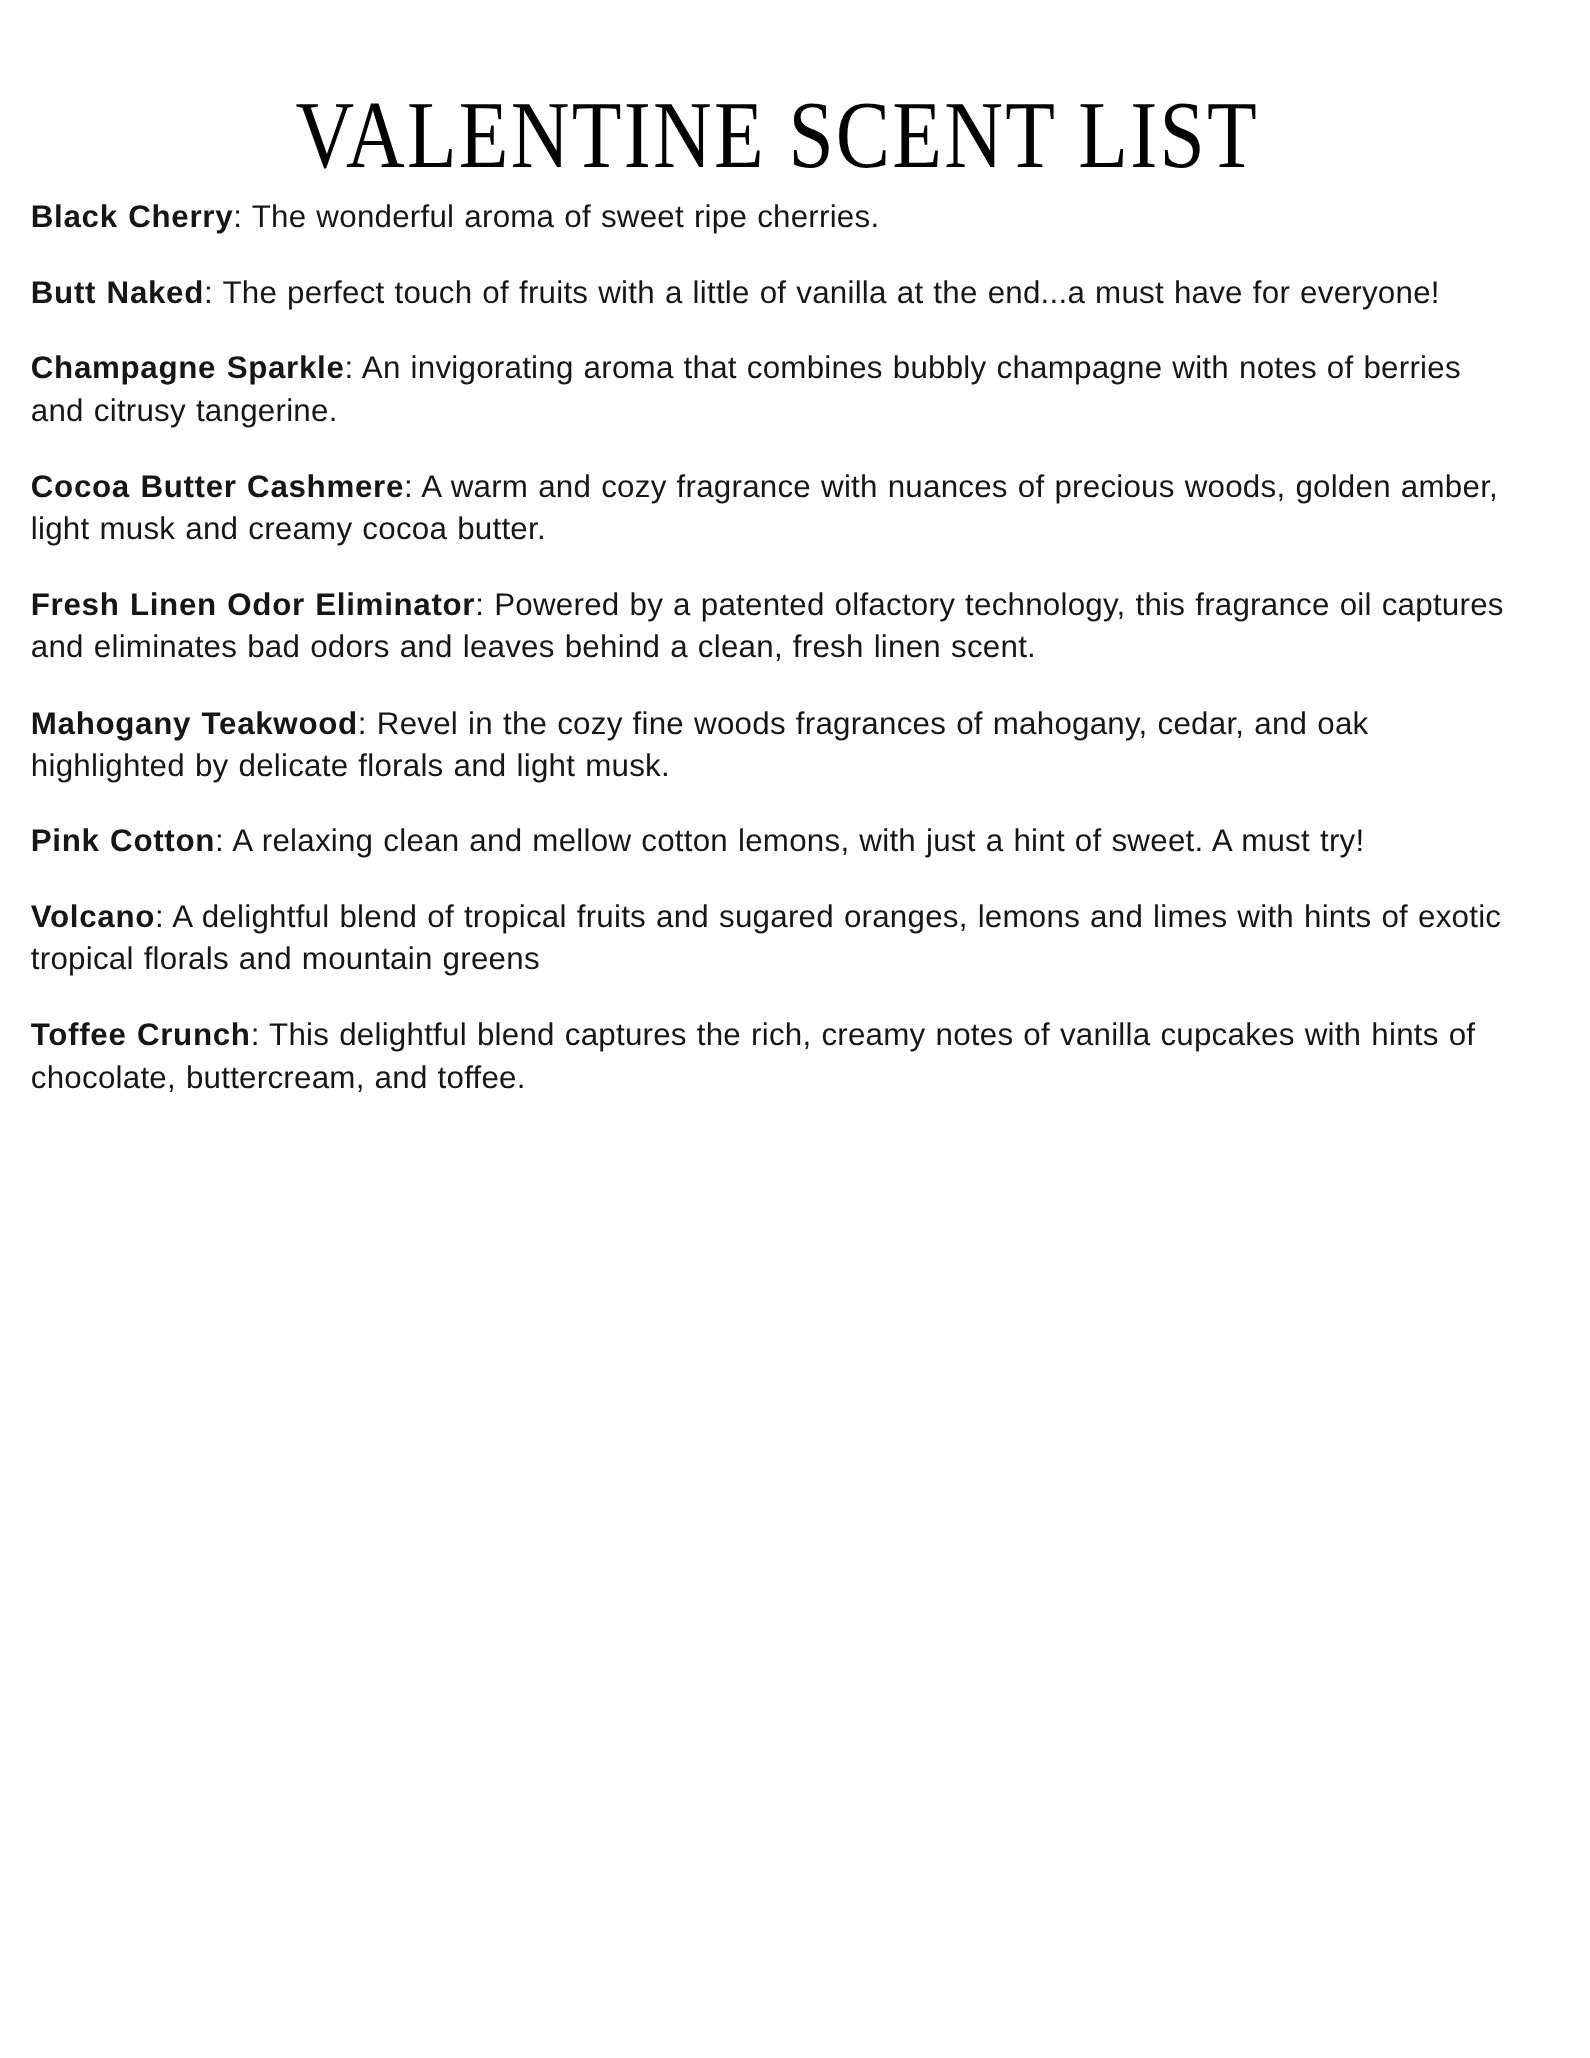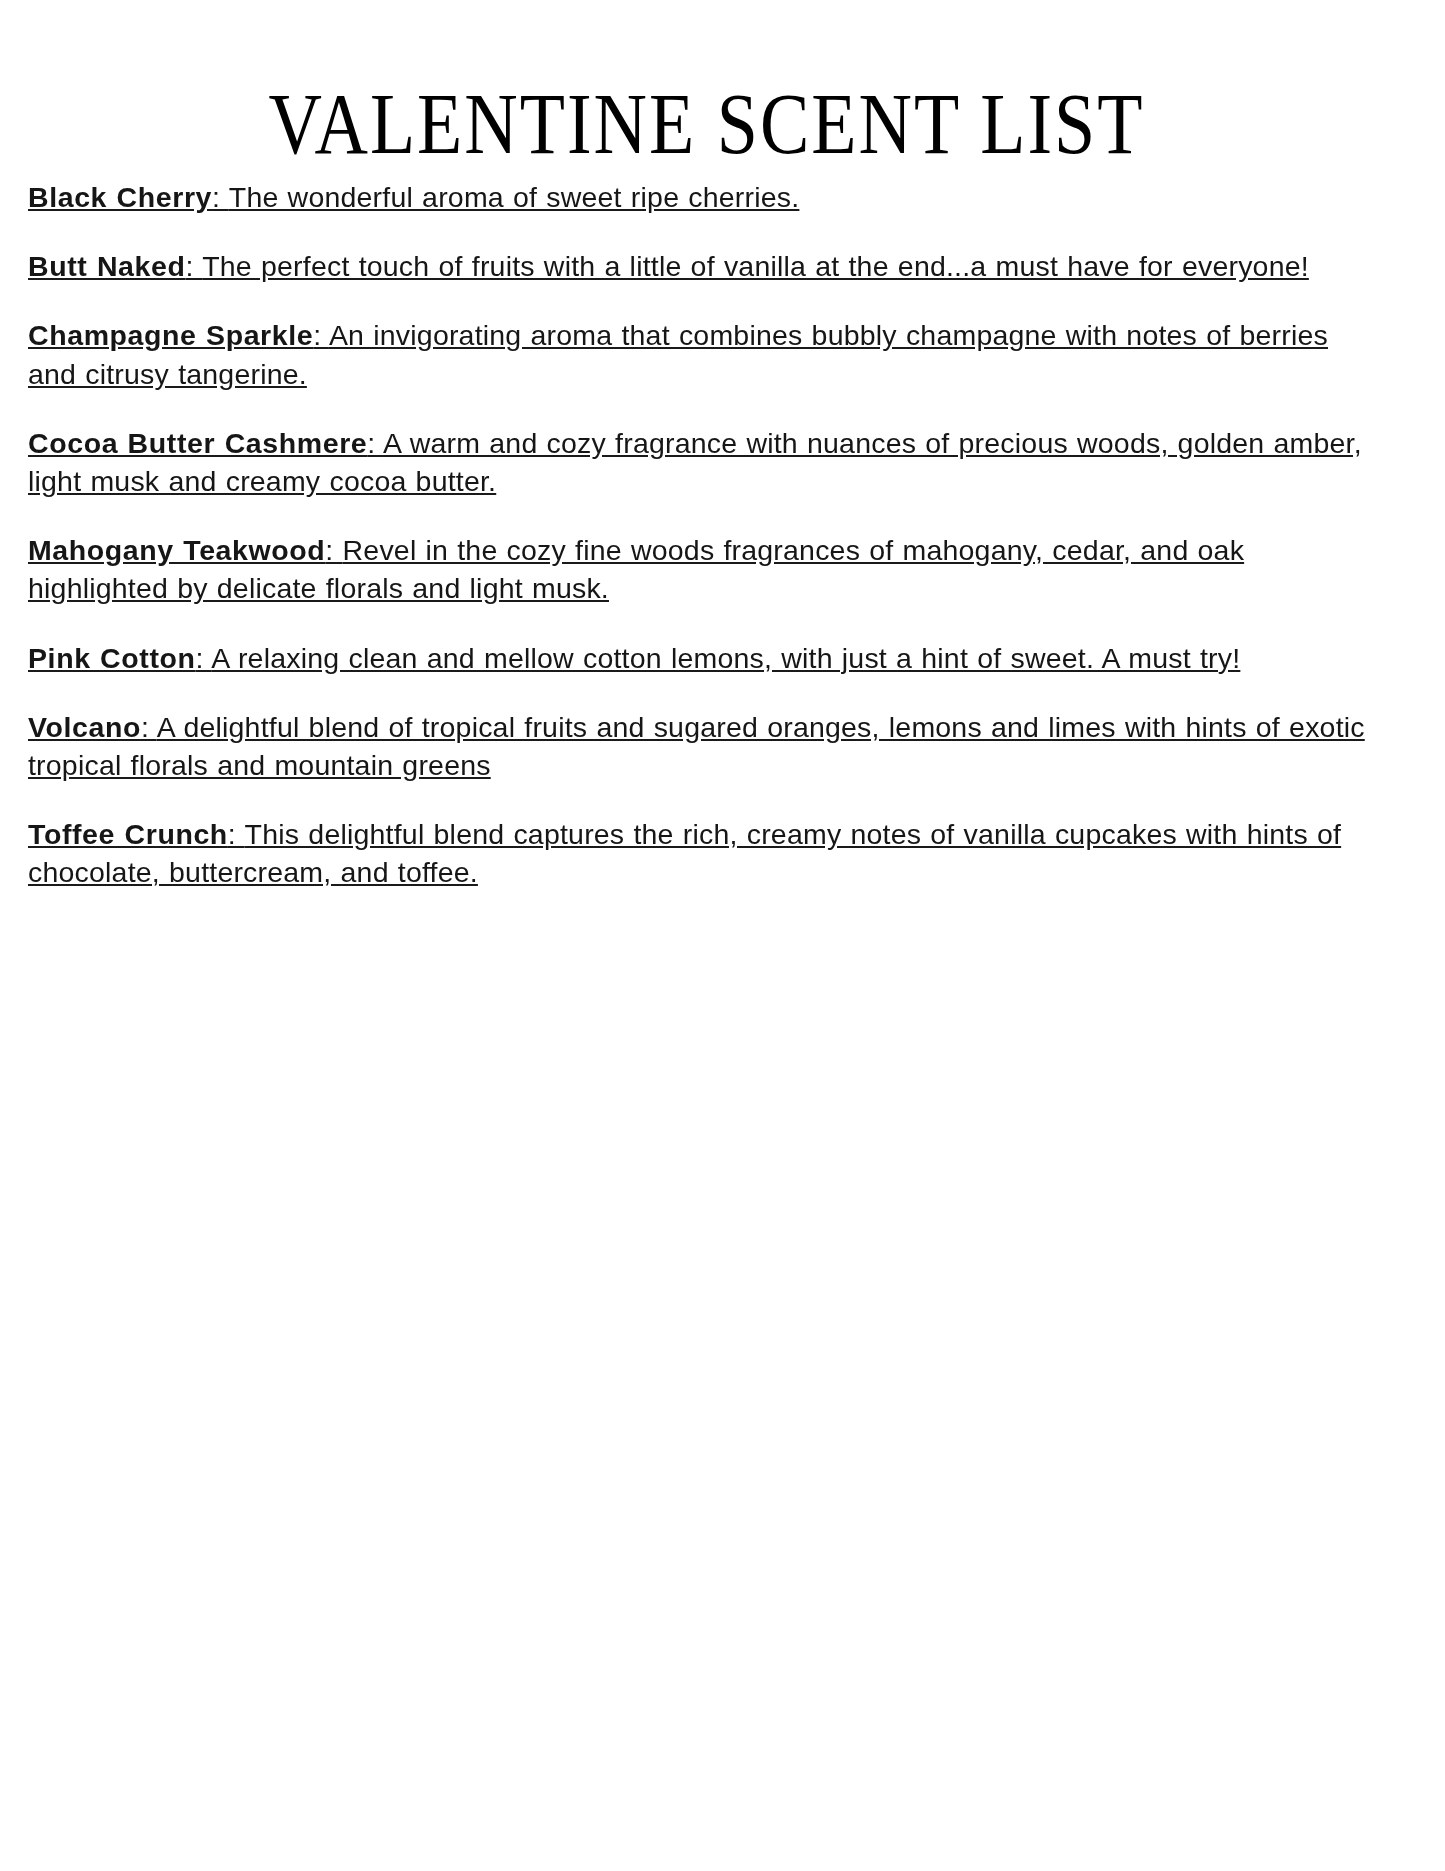--- a/index.html
+++ b/index.html
@@ -31,21 +31,20 @@
     margin: 0 0 26px 0;
     color: #000000;
     transform: scaleY(1.18);
     transform-origin: top center;
     padding-top: 8px;
   }
   .scent-list {
     margin: 22px 0 0 0;
     padding: 0;
     list-style: none;
-    text-decoration: underline;
   }
   .scent-item {
     margin: 0 0 31px 0;
     font-size: 28.5px;
     line-height: 1.34;
     letter-spacing: 0.2px;
     color: #161616;
     word-spacing: 1px;
   }
   .scent-item:last-child {
@@ -74,20 +73,23 @@
     <li class="scent-item">
       <span class="scent-name">Butt Naked</span><span class="scent-sep">: </span><span class="scent-desc">The perfect touch of fruits with a little of vanilla at the end...a must have for everyone!</span>
     </li>
     <li class="scent-item">
       <span class="scent-name">Champagne Sparkle</span><span class="scent-sep">: </span><span class="scent-desc">An invigorating aroma that combines bubbly champagne with notes of berries and citrusy tangerine.</span>
     </li>
     <li class="scent-item">
       <span class="scent-name">Cocoa Butter Cashmere</span><span class="scent-sep">: </span><span class="scent-desc">A warm and cozy fragrance with nuances of precious woods, golden amber, light musk and creamy cocoa butter.</span>
     </li>
     <li class="scent-item">
+      <span class="scent-name">Fresh Linen Odor Eliminator</span><span class="scent-sep">: </span><span class="scent-desc">Powered by a patented olfactory technology, this fragrance oil captures and eliminates bad odors and leaves behind a clean, fresh linen scent.</span>
+    </li>
+    <li class="scent-item">
       <span class="scent-name">Mahogany Teakwood</span><span class="scent-sep">: </span><span class="scent-desc">Revel in the cozy fine woods fragrances of mahogany, cedar, and oak highlighted by delicate florals and light musk.</span>
     </li>
     <li class="scent-item">
       <span class="scent-name">Pink Cotton</span><span class="scent-sep">: </span><span class="scent-desc">A relaxing clean and mellow cotton lemons, with just a hint of sweet. A must try!</span>
     </li>
     <li class="scent-item">
       <span class="scent-name">Volcano</span><span class="scent-sep">: </span><span class="scent-desc">A delightful blend of tropical fruits and sugared oranges, lemons and limes with hints of exotic tropical florals and mountain greens</span>
     </li>
     <li class="scent-item">
       <span class="scent-name">Toffee Crunch</span><span class="scent-sep">: </span><span class="scent-desc">This delightful blend captures the rich, creamy notes of vanilla cupcakes with hints of chocolate, buttercream, and toffee.</span>

